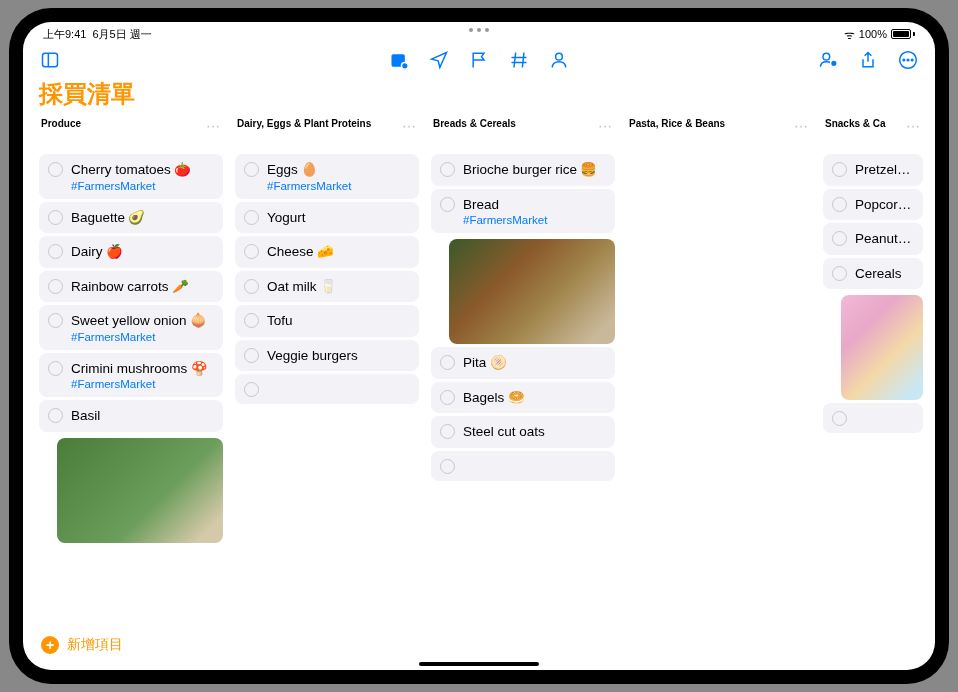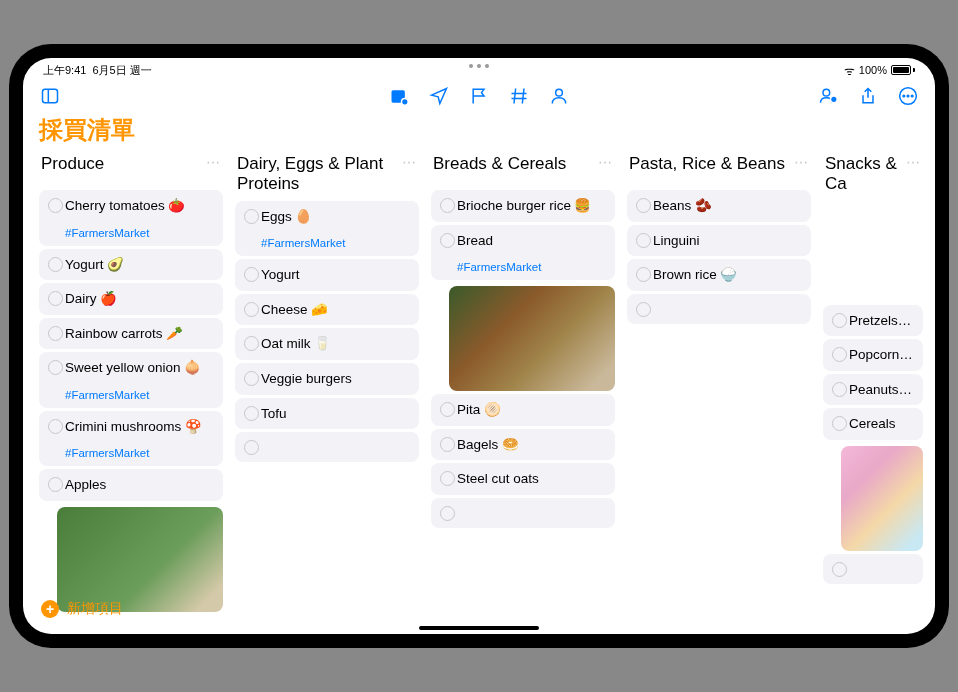--- a/index.html
+++ b/index.html
@@ -1,43 +1,43 @@
 <!DOCTYPE html>
 <html><head>
   <meta charset="utf-8">
   <style>
     * { margin: 0; padding: 0; box-sizing: border-box; font-family: -apple-system, BlinkMacSystemFont, "Helvetica Neue", sans-serif; }
     body { background: #888; display: flex; justify-content: center; align-items: center; width: 958px; height: 692px; }
-    .tablet { width: 940px; height: 604px; background: #000; border-radius: 42px; padding: 14px; position: relative; }
+    .tablet { width: 940px; height: 676px; background: #000; border-radius: 42px; padding: 14px; position: relative; }
     .screen { width: 100%; height: 100%; background: #fff; border-radius: 28px; overflow: hidden; display: flex; flex-direction: column; position: relative; }
     .status-bar { display: flex; justify-content: space-between; align-items: center; padding: 4px 20px 0; font-size: 11px; color: #000; height: 20px; }
     .status-left { display: flex; gap: 6px; align-items: center; }
     .status-right { display: flex; gap: 4px; align-items: center; }
     .sb-dots { position: absolute; top: 6px; left: 50%; transform: translateX(-50%); display: flex; gap: 4px; }
     .sb-dot { width: 4px; height: 4px; background: #999; border-radius: 50%; }
     .toolbar { display: flex; justify-content: space-between; align-items: center; padding: 6px 16px; height: 36px; }
     .toolbar-left, .toolbar-center, .toolbar-right { display: flex; gap: 18px; align-items: center; }
     .toolbar-center { position: absolute; left: 50%; transform: translateX(-50%); }
     .tb-icon { width: 22px; height: 22px; display: flex; align-items: center; justify-content: center; color: #007aff; cursor: pointer; }
     .tb-icon svg { width: 20px; height: 20px; stroke: #007aff; stroke-width: 1.8; fill: none; }
     .title-row { padding: 0 16px 6px; }
     .title { font-size: 24px; font-weight: 700; color: #ff9500; }
     .board { flex: 1; display: flex; gap: 12px; padding: 0 16px 50px; overflow-x: hidden; }
     .column { width: 184px; flex-shrink: 0; display: flex; flex-direction: column; }
-    .column:last-child { width: 100px; justify-content: space-between; }
+    .column:last-child { width: 100px; }
     .col-header { display: flex; justify-content: space-between; align-items: flex-start; padding: 2px 2px 6px; min-height: 38px; }
-    .col-title { font-size: 17px; font-weight: 400; color: #000; line-height: 1.2; }
+    .col-title { font-size: 10px; font-weight: 700; color: #000; line-height: 1.2; }
     .col-more { color: #c7c7cc; font-size: 14px; letter-spacing: 1px; cursor: pointer; }
     .items { display: flex; flex-direction: column; gap: 3px; }
-    .item { background: #f2f2f7; border-radius: 8px; padding: 7px 9px; display: flex; align-items: flex-start; gap: 2px; }
+    .item { background: #f2f2f7; border-radius: 8px; padding: 7px 9px; display: flex; align-items: flex-start; gap: 8px; }
     .item.empty { padding: 7px 9px; min-height: 28px; }
     .radio { width: 15px; height: 15px; border: 1.5px solid #c7c7cc; border-radius: 50%; flex-shrink: 0; margin-top: 1px; }
     .item-body { flex: 1; display: flex; flex-direction: column; min-width: 0; }
     .item-label { font-size: 13.5px; color: #000; line-height: 1.3; white-space: nowrap; overflow: hidden; text-overflow: ellipsis; }
-    .item-tag { font-size: 11.5px; color: #007aff; margin-top: 12px; }
+    .item-tag { font-size: 11.5px; color: #007aff; margin-top: 1px; }
     .item-image { width: calc(100% - 18px); margin-left: 18px; height: 105px; border-radius: 8px; margin-top: 3px; }
     .img-basil { background: linear-gradient(135deg, #4a7c3a 0%, #5a8c4a 30%, #6b9d5b 60%, #d4c9a8 90%); }
     .img-bread { background: linear-gradient(135deg, #3a5a2a 0%, #8b5a2b 35%, #a0844a 60%, #c9b89a 90%); }
     .img-macarons { background: linear-gradient(135deg, #f4b8d8 0%, #e8a8c8 30%, #f4d8a8 60%, #c8e8f4 90%); }
     .bottom-bar { position: absolute; bottom: 10px; left: 0; right: 0; padding: 6px 18px; display: flex; align-items: center; gap: 8px; }
     .add-icon { width: 18px; height: 18px; background: #ff9500; border-radius: 50%; display: flex; align-items: center; justify-content: center; color: #fff; font-size: 14px; font-weight: 700; }
     .add-label { color: #ff9500; font-size: 14px; }
     .home-ind { position: absolute; bottom: 4px; left: 50%; transform: translateX(-50%); width: 120px; height: 4px; background: #000; border-radius: 3px; }
     .battery { display: inline-flex; align-items: center; gap: 2px; }
     .bat-body { width: 20px; height: 10px; border: 1px solid #000; border-radius: 2px; position: relative; }
@@ -152,21 +152,21 @@
             <div class="item">
               <div class="radio"></div>
               <div class="item-body">
                 <div class="item-label">Cherry tomatoes 🍅</div>
                 <div class="item-tag">#FarmersMarket</div>
               </div>
             </div>
             <div class="item">
               <div class="radio"></div>
               <div class="item-body">
-                <div class="item-label">Yogurt 🥑</div>
+                <div class="item-label">Baguette 🥑</div>
               </div>
             </div>
             <div class="item">
               <div class="radio"></div>
               <div class="item-body">
                 <div class="item-label">Dairy 🍎</div>
               </div>
             </div>
             <div class="item">
               <div class="radio"></div>
@@ -184,21 +184,21 @@
             <div class="item">
               <div class="radio"></div>
               <div class="item-body">
                 <div class="item-label">Crimini mushrooms 🍄</div>
                 <div class="item-tag">#FarmersMarket</div>
               </div>
             </div>
             <div class="item">
               <div class="radio"></div>
               <div class="item-body">
-                <div class="item-label">Apples</div>
+                <div class="item-label">Basil</div>
               </div>
             </div>
             <div class="item-image img-basil"></div>
           </div>
         </div>
         <div class="column">
           <div class="col-header">
             <div class="col-title">Dairy, Eggs &amp; Plant Proteins</div>
             <div class="col-more">⋯</div>
           </div>
@@ -224,29 +224,29 @@
             </div>
             <div class="item">
               <div class="radio"></div>
               <div class="item-body">
                 <div class="item-label">Oat milk 🥛</div>
               </div>
             </div>
             <div class="item">
               <div class="radio"></div>
               <div class="item-body">
+                <div class="item-label">Tofu</div>
+              </div>
+            </div>
+            <div class="item">
+              <div class="radio"></div>
+              <div class="item-body">
                 <div class="item-label">Veggie burgers</div>
               </div>
             </div>
-            <div class="item">
-              <div class="radio"></div>
-              <div class="item-body">
-                <div class="item-label">Tofu</div>
-              </div>
-            </div>
             <div class="item empty">
               <div class="radio"></div>
             </div>
           </div>
         </div>
         <div class="column">
           <div class="col-header">
             <div class="col-title">Breads &amp; Cereals</div>
             <div class="col-more">⋯</div>
           </div>
@@ -285,43 +285,20 @@
             </div>
             <div class="item empty">
               <div class="radio"></div>
             </div>
           </div>
         </div>
         <div class="column">
           <div class="col-header">
             <div class="col-title">Pasta, Rice &amp; Beans</div>
             <div class="col-more">⋯</div>
-          </div>
-          <div class="items">
-            <div class="item">
-              <div class="radio"></div>
-              <div class="item-body">
-                <div class="item-label">Beans 🫘</div>
-              </div>
-            </div>
-            <div class="item">
-              <div class="radio"></div>
-              <div class="item-body">
-                <div class="item-label">Linguini</div>
-              </div>
-            </div>
-            <div class="item">
-              <div class="radio"></div>
-              <div class="item-body">
-                <div class="item-label">Brown rice 🍚</div>
-              </div>
-            </div>
-            <div class="item empty">
-              <div class="radio"></div>
-            </div>
           </div>
         </div>
         <div class="column">
           <div class="col-header">
             <div class="col-title">Snacks &amp; Ca</div>
             <div class="col-more">⋯</div>
           </div>
           <div class="items">
             <div class="item">
               <div class="radio"></div>

